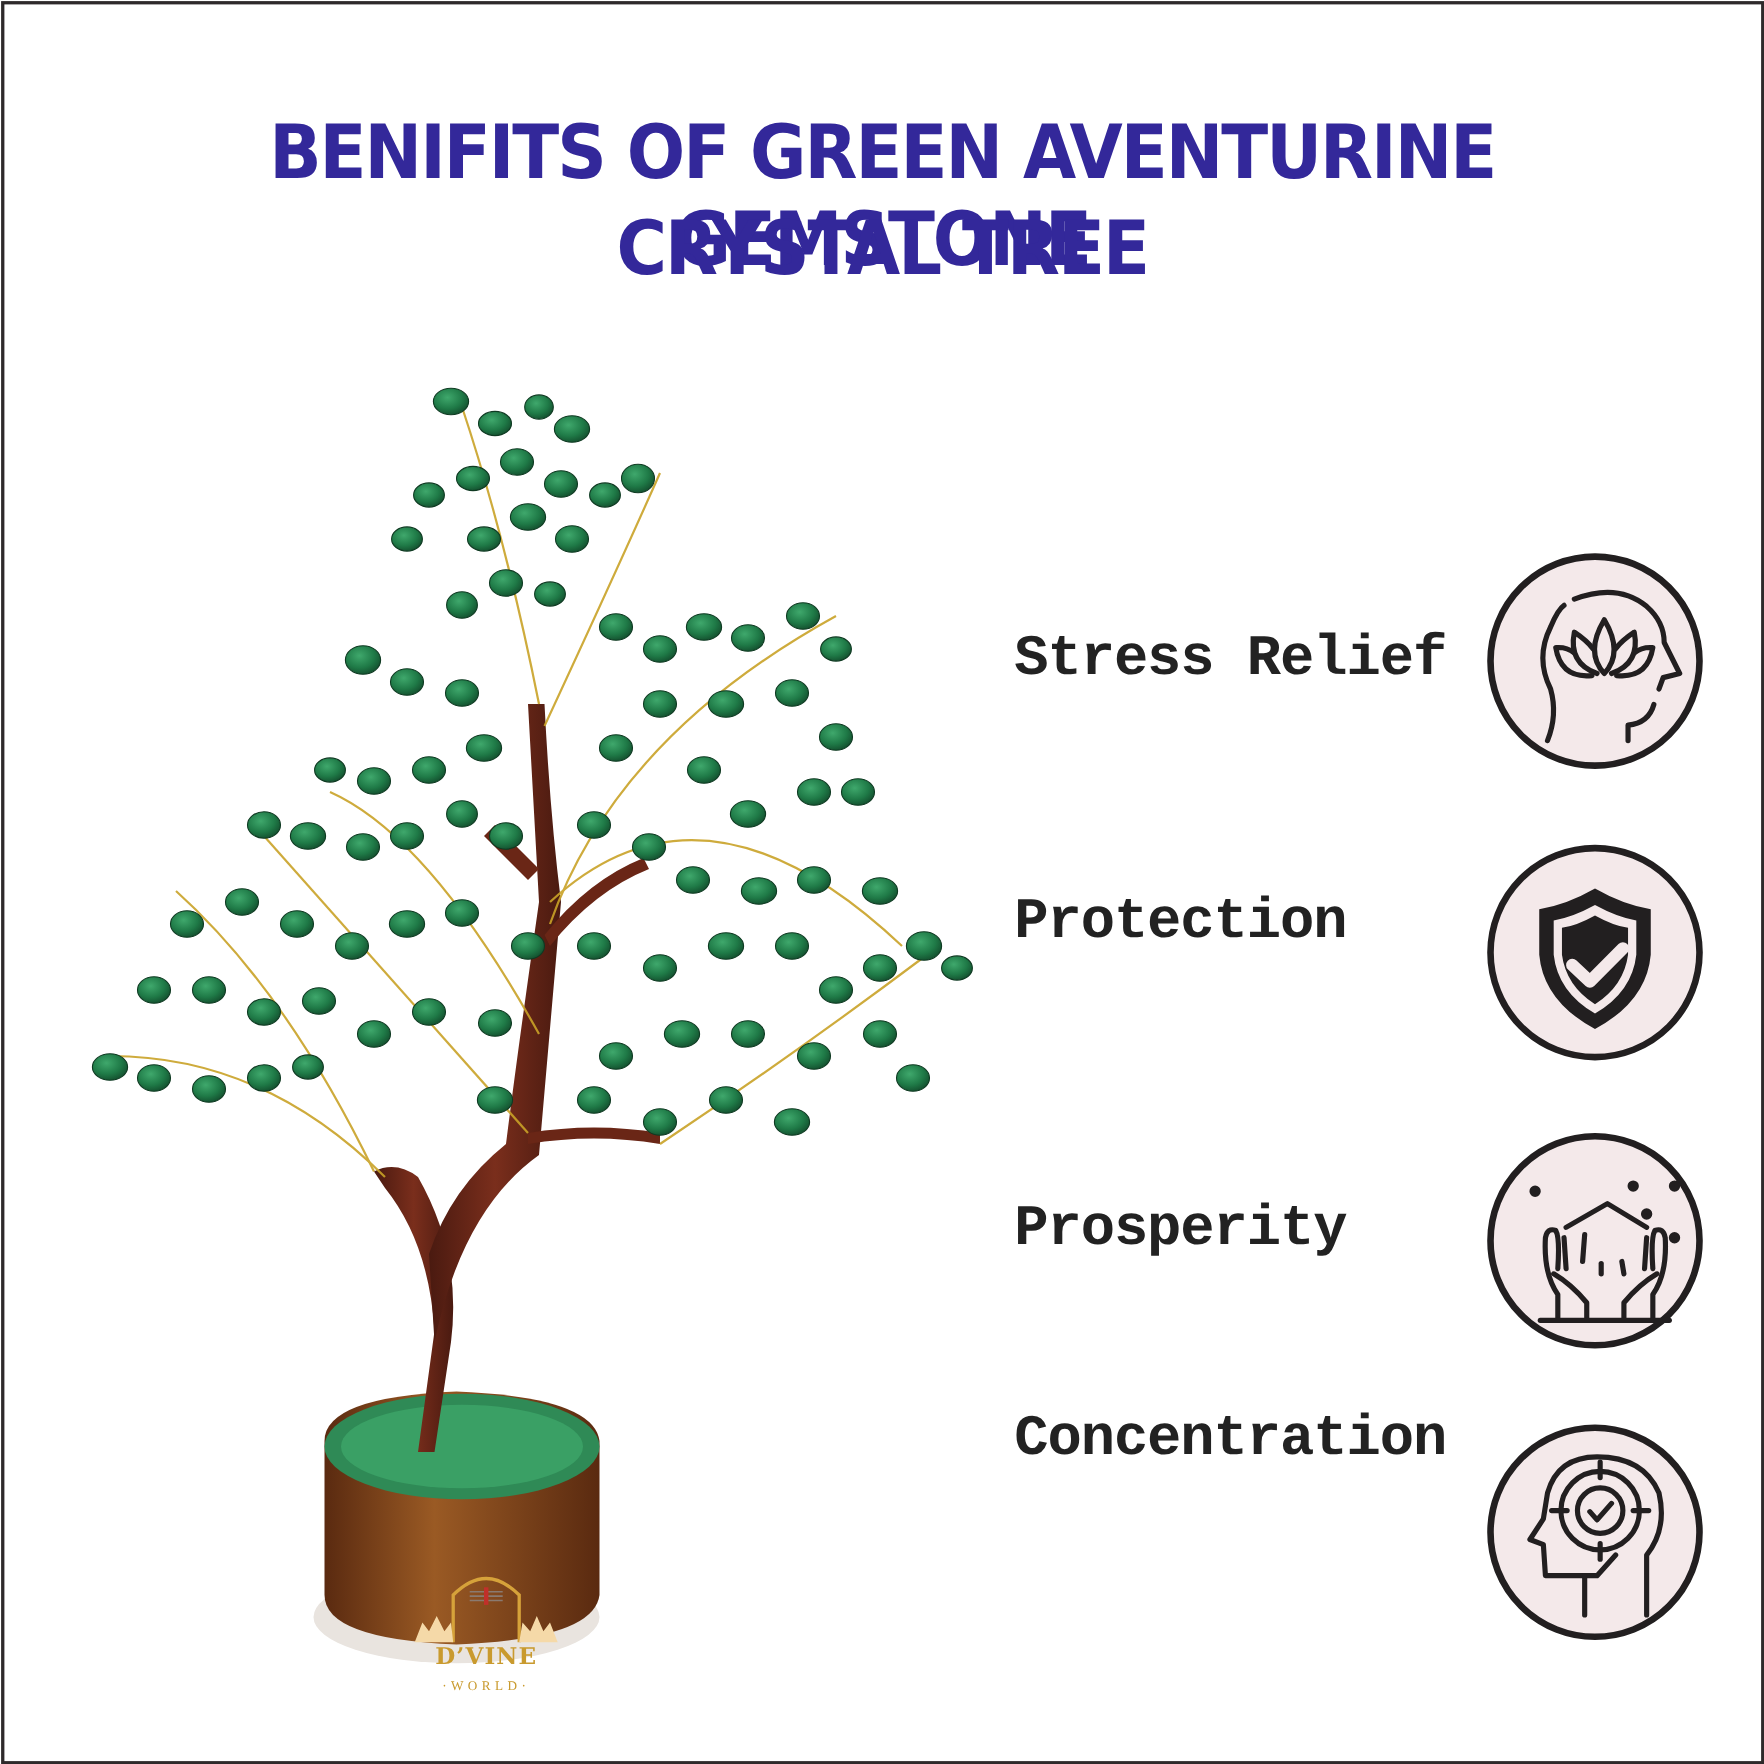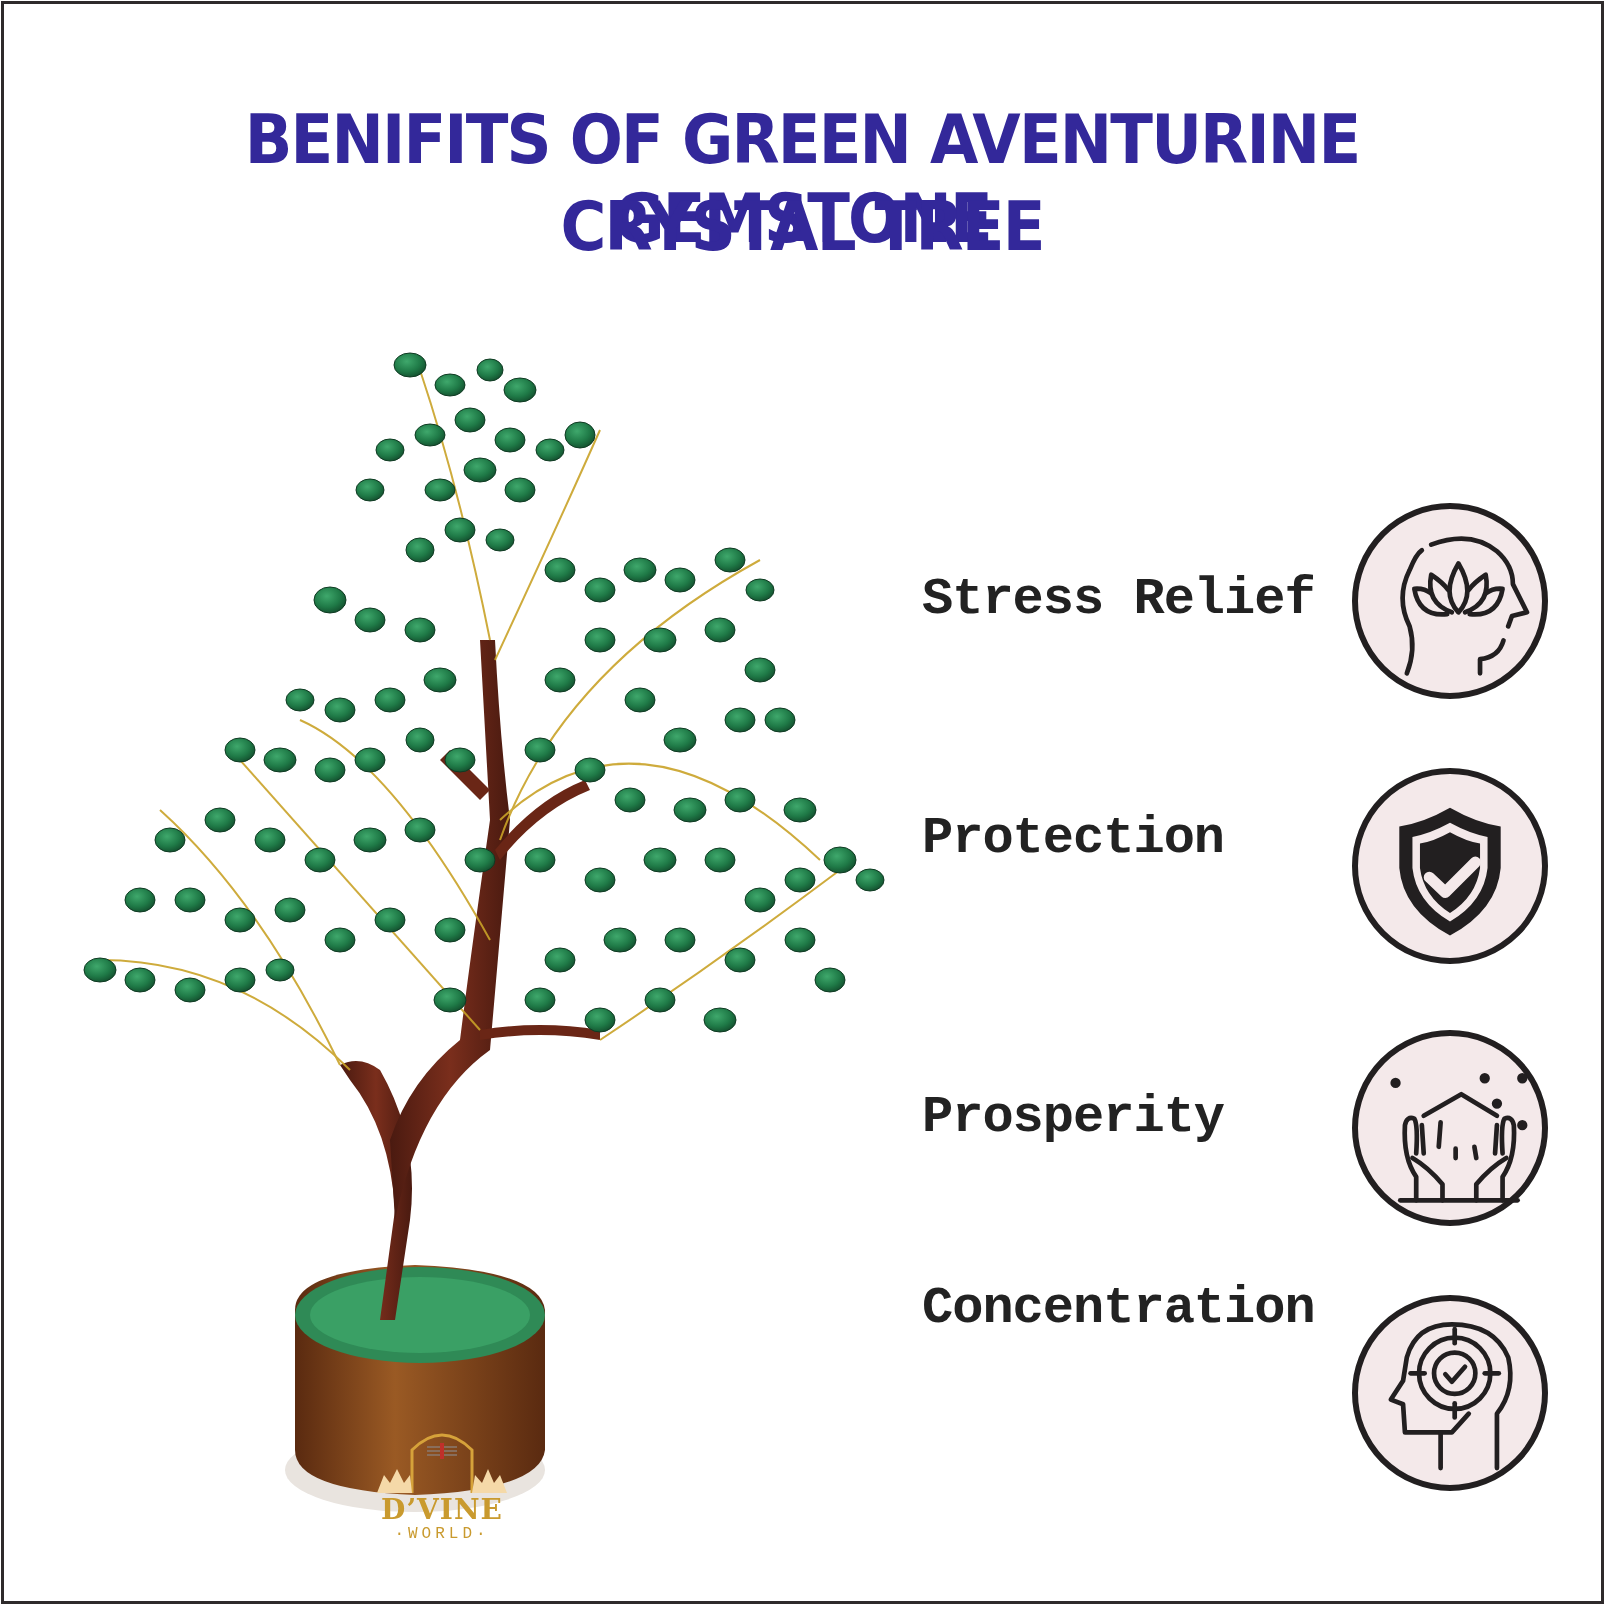--- a/index.html
+++ b/index.html
@@ -6,22 +6,22 @@
   body { width: 1604px; height: 1604px; position: relative; overflow: hidden; font-family: "DejaVu Sans", sans-serif; }
   .frame { position: absolute; left: 1px; top: 1px; width: 1597px; height: 1597px; border: 3px solid #2e2a2b; background: #ffffff; }
   .title { position: absolute; left: 0; width: 1604px; text-align: center; color: #33289a; font-family: "DejaVu Sans", sans-serif; font-weight: bold; font-size: 68px; letter-spacing: -2px; transform: scaleX(0.92); transform-origin: center; }
   .title.l1 { top: 100px; }
   .title.l2 { top: 187px; }
   .benefit-label { position: absolute; left: 922px; color: #222222; font-family: Liberation Mono, monospace; font-weight: bold; font-size: 52px; letter-spacing: -1px; }
   .badge { position: absolute; left: 1352px; width: 196px; height: 196px; border-radius: 50%; border: 6px solid #221f20; background: #f4e9ea; box-sizing: border-box; }
   .badge svg { position: absolute; left: 0; top: 0; width: 100%; height: 100%; }
   .tree { position: absolute; left: 40px; top: 340px; width: 880px; height: 1230px; }
   .logo { position: absolute; left: 372px; top: 1425px; width: 140px; height: 120px; text-align: center; }
-  .logo .brand { position: absolute; left: 0; top: 68px; width: 140px; font-family: "DejaVu Serif", serif; font-weight: bold; font-size: 28px; color: #c99a2e; letter-spacing: 1px; }
-  .logo .sub { position: absolute; left: 0; top: 100px; width: 140px; font-family: Liberation Mono, monospace; font-size: 16px; color: #c99a2e; letter-spacing: 4px; }
+  .logo .brand { position: absolute; left: 0; top: 68px; width: 140px; font-family: "DejaVu Serif", serif; font-weight: bold; font-size: 21px; color: #c99a2e; letter-spacing: 1px; }
+  .logo .sub { position: absolute; left: 0; top: 100px; width: 140px; font-family: Liberation Serif, serif; font-size: 12px; color: #c99a2e; letter-spacing: 4px; }
 </style>
 </head>
 <body>
 
 <div class="frame"></div>
 
 <div class="title l1">BENIFITS OF GREEN AVENTURINE GEMSTONE</div>
 <div class="title l2">CRYSTAL TREE</div>
 
 <svg class="tree" viewBox="0 0 880 1230">

